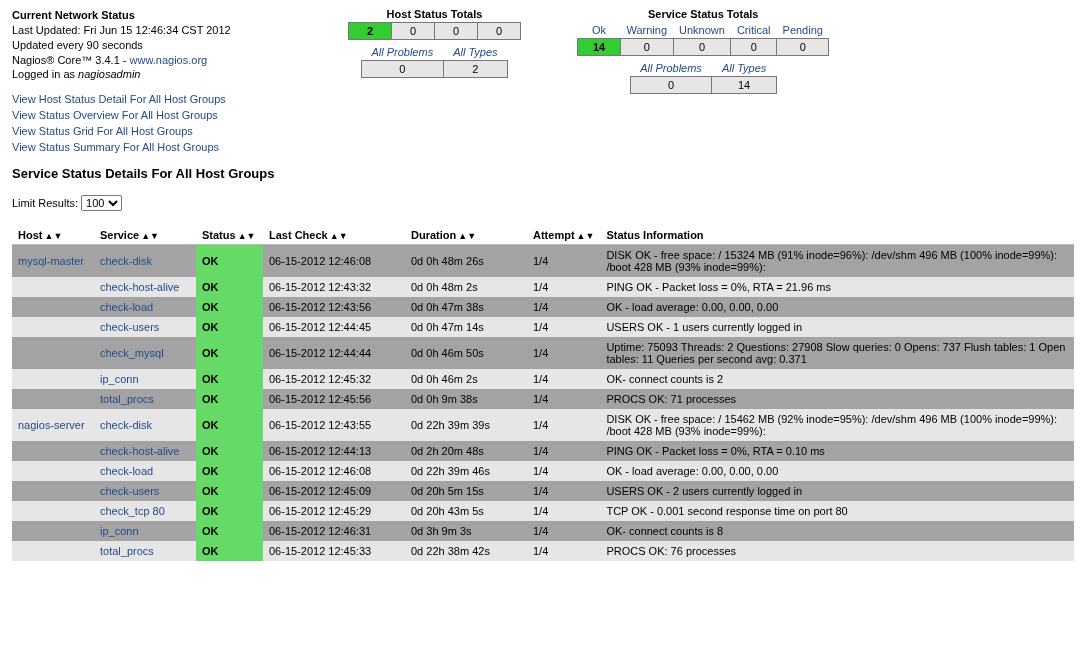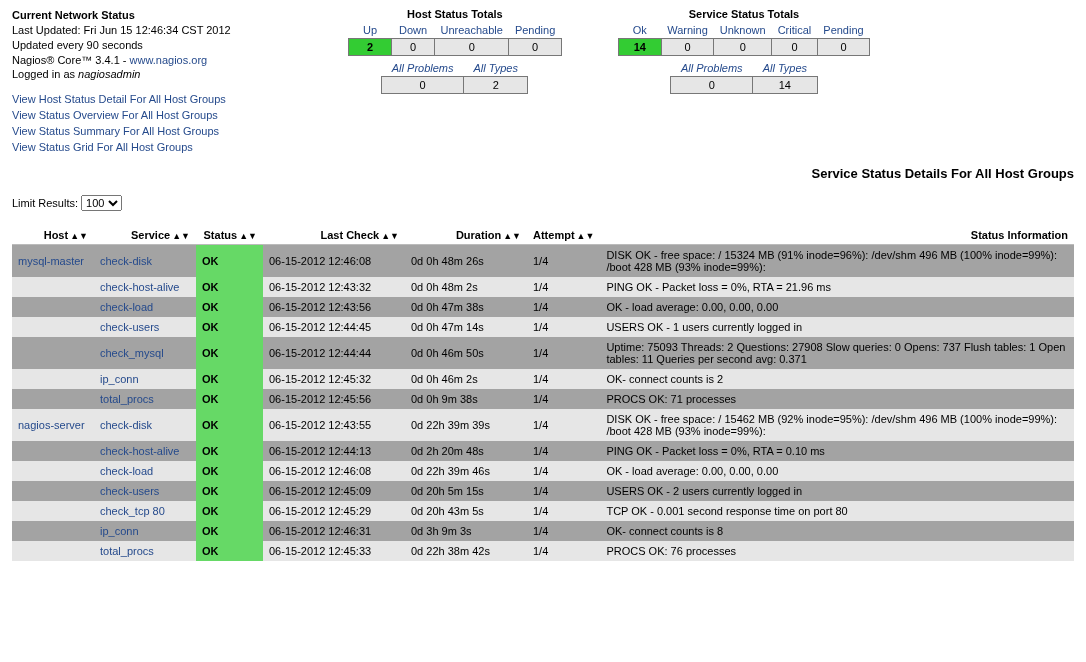--- a/index.html
+++ b/index.html
@@ -25,26 +25,26 @@
   }
   .totals-table td {
     border: 1px solid #777; background: #e6e6e6;
     text-align: center; font-size: 11px; padding: 2px 8px; min-width: 26px;
   }
   .totals-table td.up-cell { background: #33cc33; font-weight: bold; }
   .totals-table td.ok-cell { background: #33cc33; font-weight: bold; }
   .sub-totals { margin-top: 4px; }
   .sub-totals th { color: #254a8c; font-style: italic; font-weight: normal; font-size: 11px; padding: 2px 10px; }
   .sub-totals td { border: 1px solid #777; background: #e6e6e6; text-align: center; font-size: 11px; padding: 2px 18px; }
-  .section-title { text-align: right; font-weight: bold; font-size: 13px; margin: 10px 0 14px; }
+  .section-title { text-align: left; font-weight: bold; font-size: 13px; margin: 10px 0 14px; }
   .limit-row { font-size: 11px; margin-bottom: 14px; }
   .limit-row select { font-size: 11px; }
   table.status { border-collapse: collapse; width: 100%; }
   table.status th {
-    text-align: right; font-size: 11px; font-weight: bold;
+    text-align: left; font-size: 11px; font-weight: bold;
     padding: 4px 6px 3px; white-space: nowrap; border-bottom: 1px solid #bbb;
   }
   .sort-arrows { font-size: 9px; display: inline-block; margin-left: 2px; }
   .sort-arrows span { cursor: pointer; }
   table.status td {
     font-size: 11px; padding: 4px 6px; vertical-align: middle;
   }
   tr.row-even td { background: #a3a3a3; }
   tr.row-odd td  { background: #e6e6e6; }
   td.status-cell { font-weight: bold; text-align: left; }
@@ -64,35 +64,29 @@
 <div class="top-area">
   <div class="info-block">
     <b>Current Network Status</b><br>
     <span>Last Updated: Fri Jun 15 12:46:34 CST 2012</span><br>
     <span>Updated every 90 seconds</span><br>
     <span>Nagios® Core™ 3.4.1 - </span><a href="#">www.nagios.org</a><br>
     <span>Logged in as </span><i>nagiosadmin</i>
     <div class="nav-links">
       <a href="#">View Host Status Detail For All Host Groups</a>
       <a href="#">View Status Overview For All Host Groups</a>
+      <a href="#">View Status Grid For All Host Groups</a>
       <a href="#">View Status Summary For All Host Groups</a>
-      <a href="#">View Status Grid For All Host Groups</a>
     </div>
   </div>
 
   <div class="totals-block">
     <div class="totals-title">Host Status Totals</div>
     <table class="totals-table">
       <tbody>
-          <tr>
-        <th>Up</th>
-        <th>Down</th>
-        <th>Unreachable</th>
-        <th>Pending</th>
-      </tr>
       <tr>
         <td class="up-cell">2</td>
         <td>0</td>
         <td>0</td>
         <td>0</td>
       </tr>
     </tbody>
       </table>
     <table class="totals-table sub-totals">
       <tbody>

